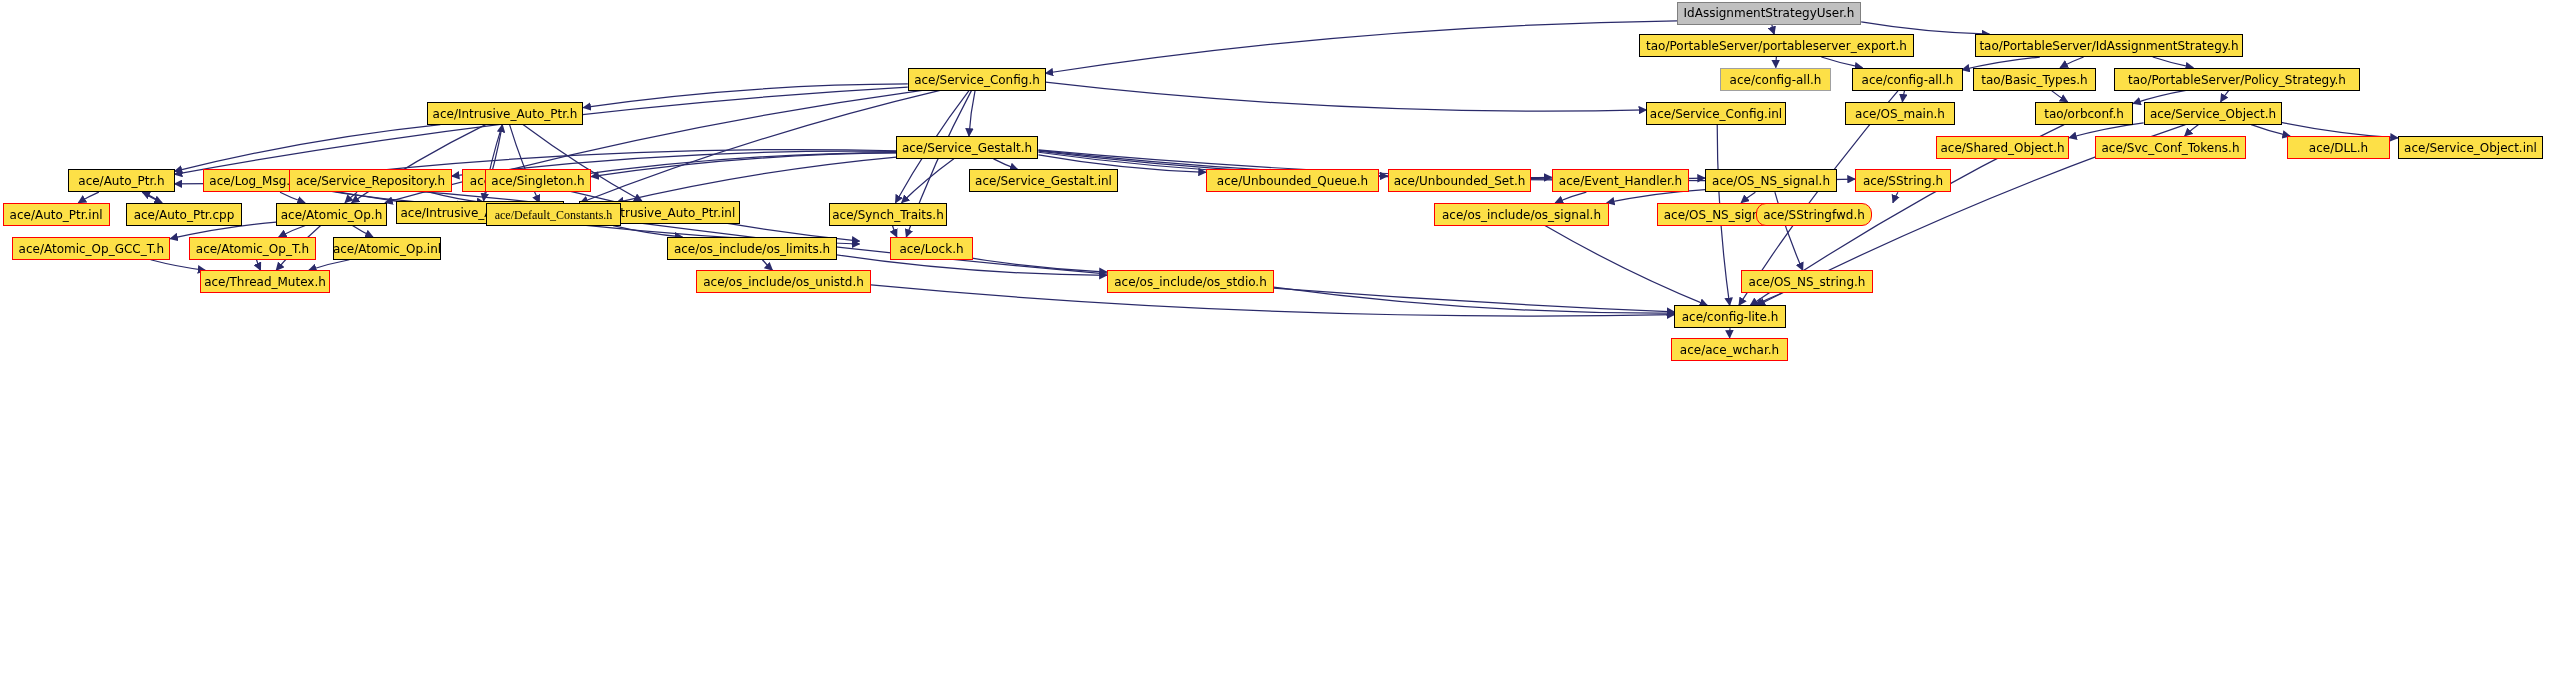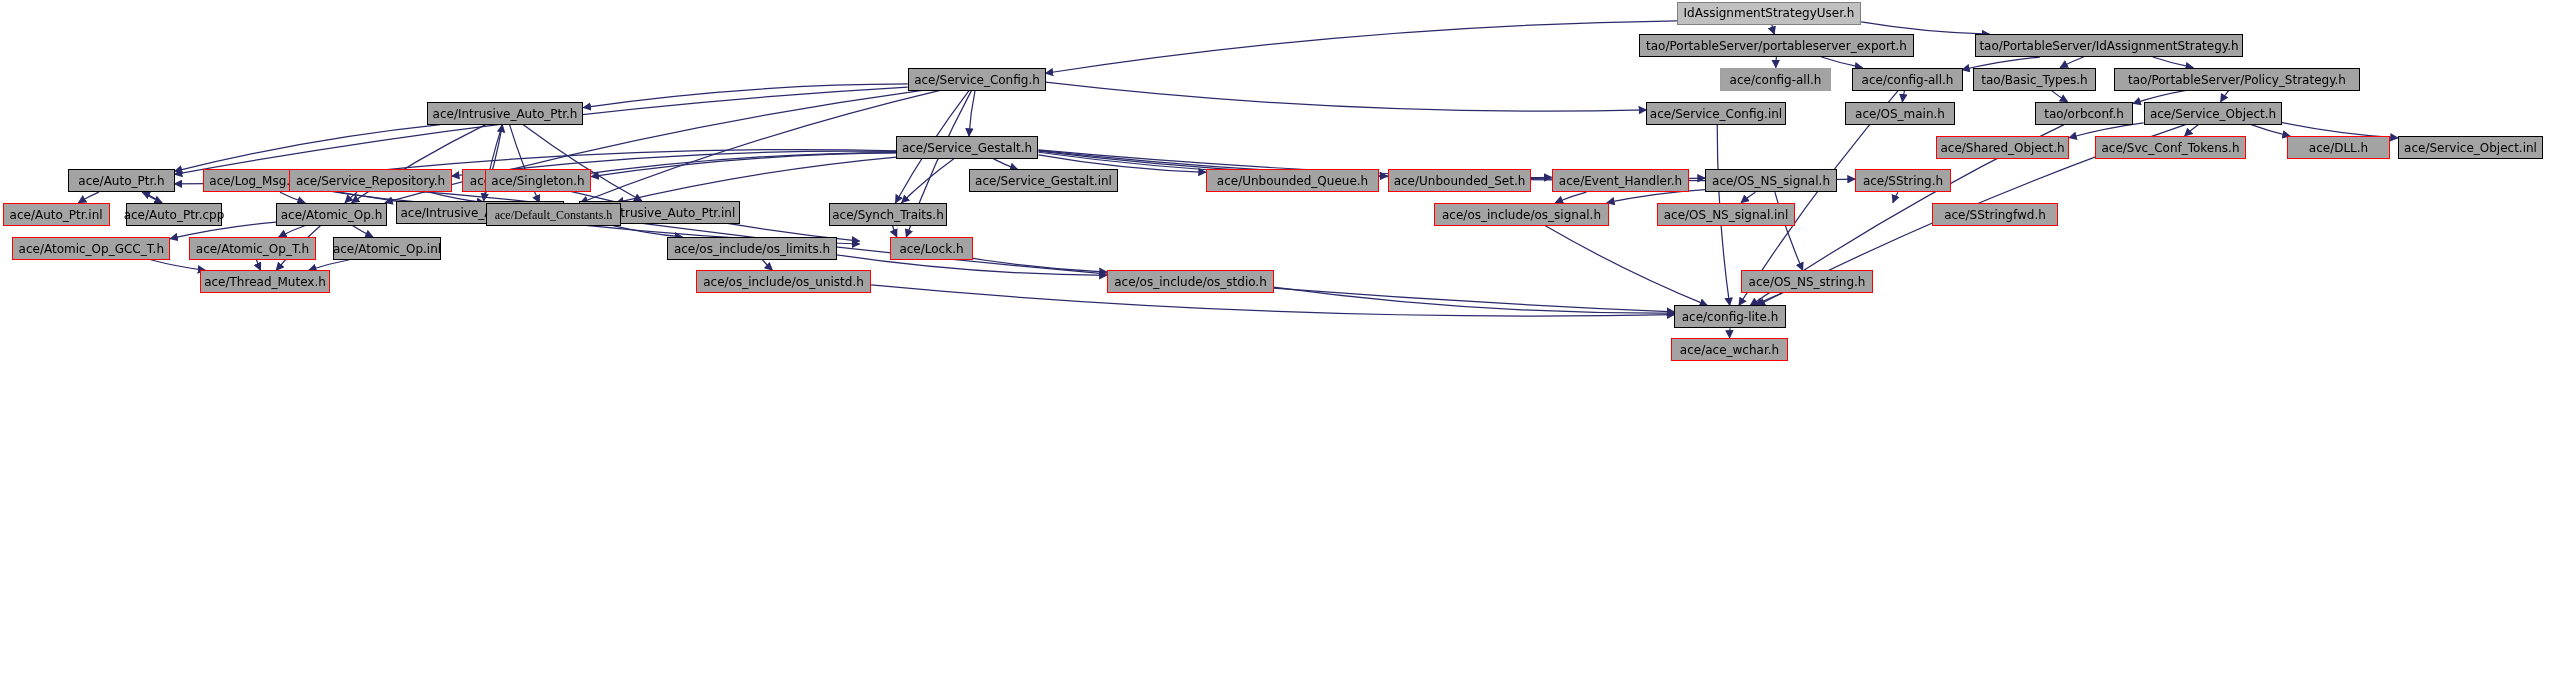--- a/index.html
+++ b/index.html
@@ -8,21 +8,21 @@
     width:2576px;
     height:688px;
     background:#ffffff;
     font-family:"DejaVu Sans","Liberation Sans",sans-serif;
     overflow:hidden;
   }
   #edges{position:absolute;left:0;top:0;width:2576px;height:688px;pointer-events:none;}
   .node{
     position:absolute;
     box-sizing:border-box;
-    background:#a3a3a3;
+    background:#fde047;
     border:0.9px solid #000000;
     display:flex;
     align-items:center;
     justify-content:center;
     white-space:nowrap;
     height:23px;
     font-size:12px;
     line-height:1;
     color:#000000;
     letter-spacing:0px;
@@ -214,39 +214,39 @@
     </div>
     <div class="node" style="left: 1705px; top: 169px; width: 132px;">
       <span>ace/OS_NS_signal.h</span>
     </div>
     <div class="node red" style="left: 1855px; top: 169px; width: 96px;">
       <span>ace/SString.h</span>
     </div>
     <div class="node red" style="left: 2.6px; top: 203px; width: 107px;">
       <span>ace/Auto_Ptr.inl</span>
     </div>
-    <div class="node" style="left: 126px; top: 203px; width: 96px; text-align: right;">
+    <div class="node" style="left: 126px; top: 203px; width: 116px; text-align: right;">
       <span>ace/Auto_Ptr.cpp</span>
     </div>
     <div class="node" style="left: 276px; top: 203px; width: 111px;">
       <span>ace/Atomic_Op.h</span>
     </div>
     <div class="node" style="left: 486px; top: 203px; width: 135px; font-family: Liberation Serif, serif;">
       <span>ace/Default_Constants.h</span>
     </div>
     <div class="node" style="left: 829px; top: 203px; width: 118px;">
       <span>ace/Synch_Traits.h</span>
     </div>
     <div class="node red" style="left: 1434px; top: 203px; width: 175px;">
       <span>ace/os_include/os_signal.h</span>
     </div>
     <div class="node red" style="left: 1657px; top: 203px; width: 138px;">
       <span>ace/OS_NS_signal.inl</span>
     </div>
-    <div class="node red" style="left: 1932px; top: 203px; width: 126px;">
+    <div class="node red" style="left: 1756px; top: 203px; width: 116px; border-radius: 10px;">
       <span>ace/SStringfwd.h</span>
     </div>
     <div class="node red" style="left: 12.3px; top: 237px; width: 158px;">
       <span>ace/Atomic_Op_GCC_T.h</span>
     </div>
     <div class="node red" style="left: 189px; top: 237px; width: 127px;">
       <span>ace/Atomic_Op_T.h</span>
     </div>
     <div class="node" style="left: 333px; top: 237px; width: 108px;">
       <span>ace/Atomic_Op.inl</span>

